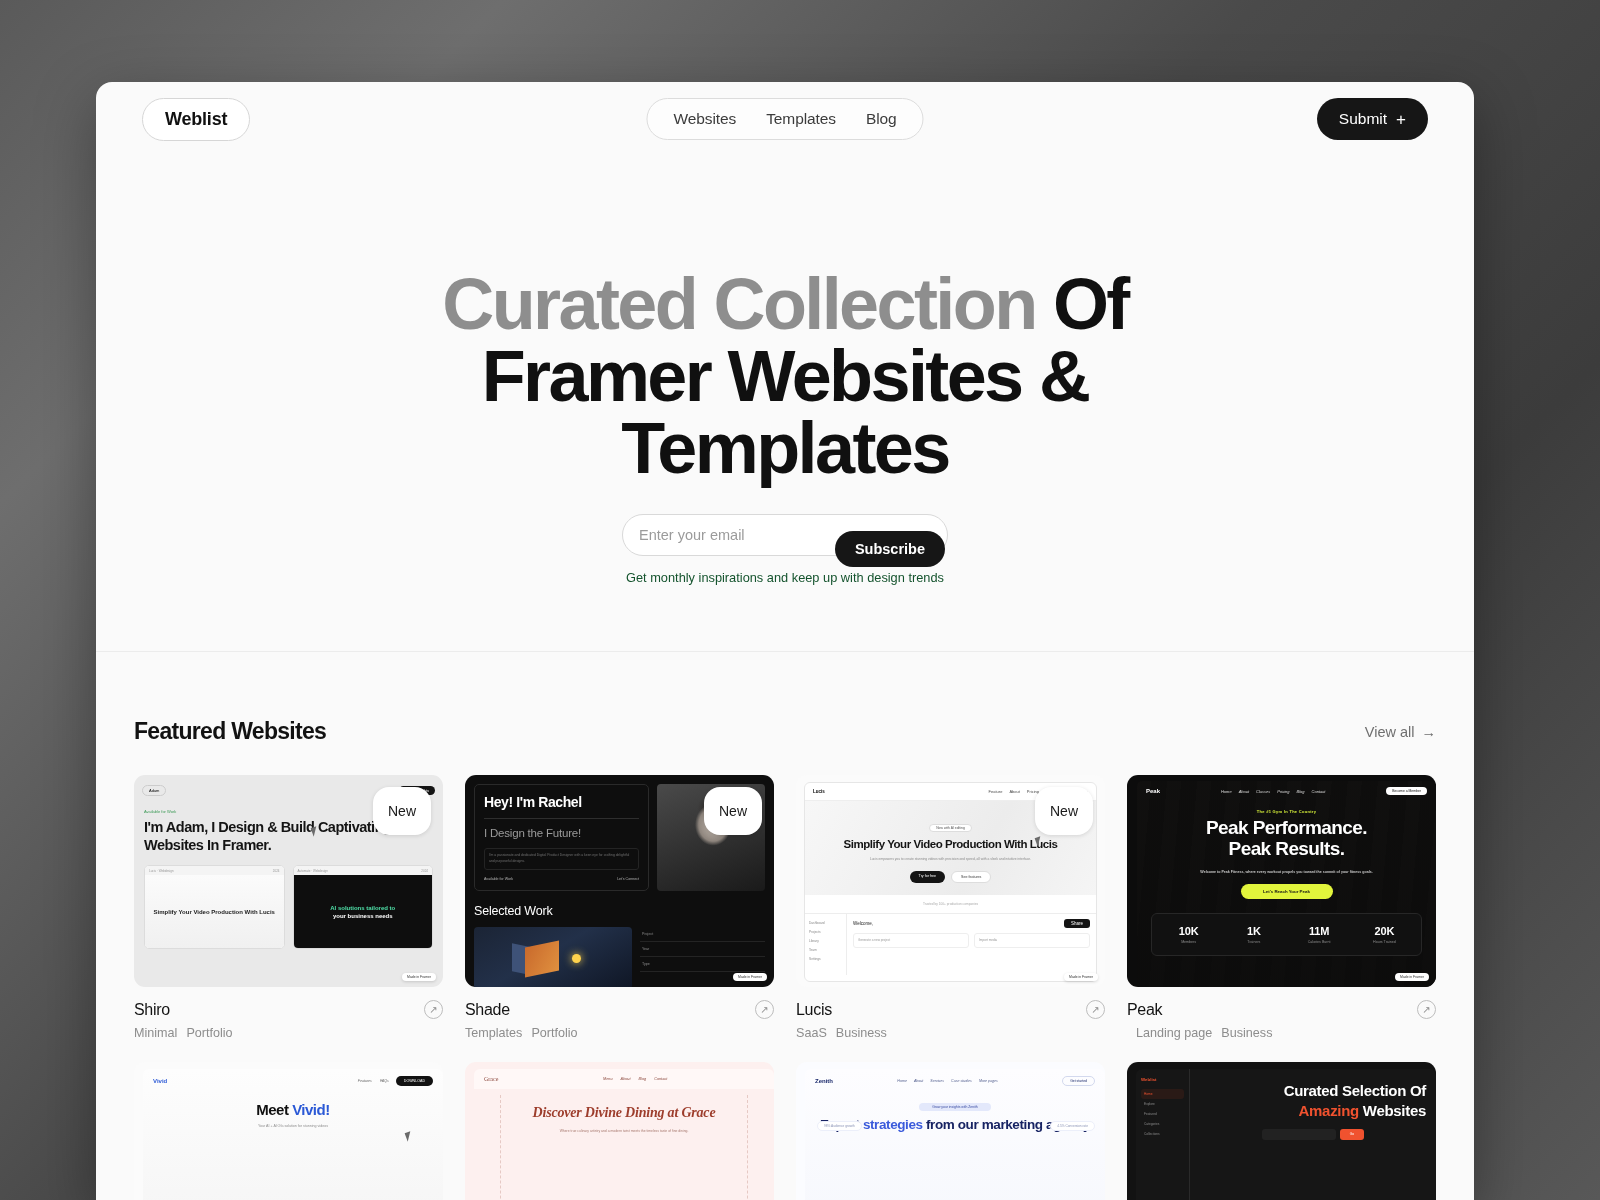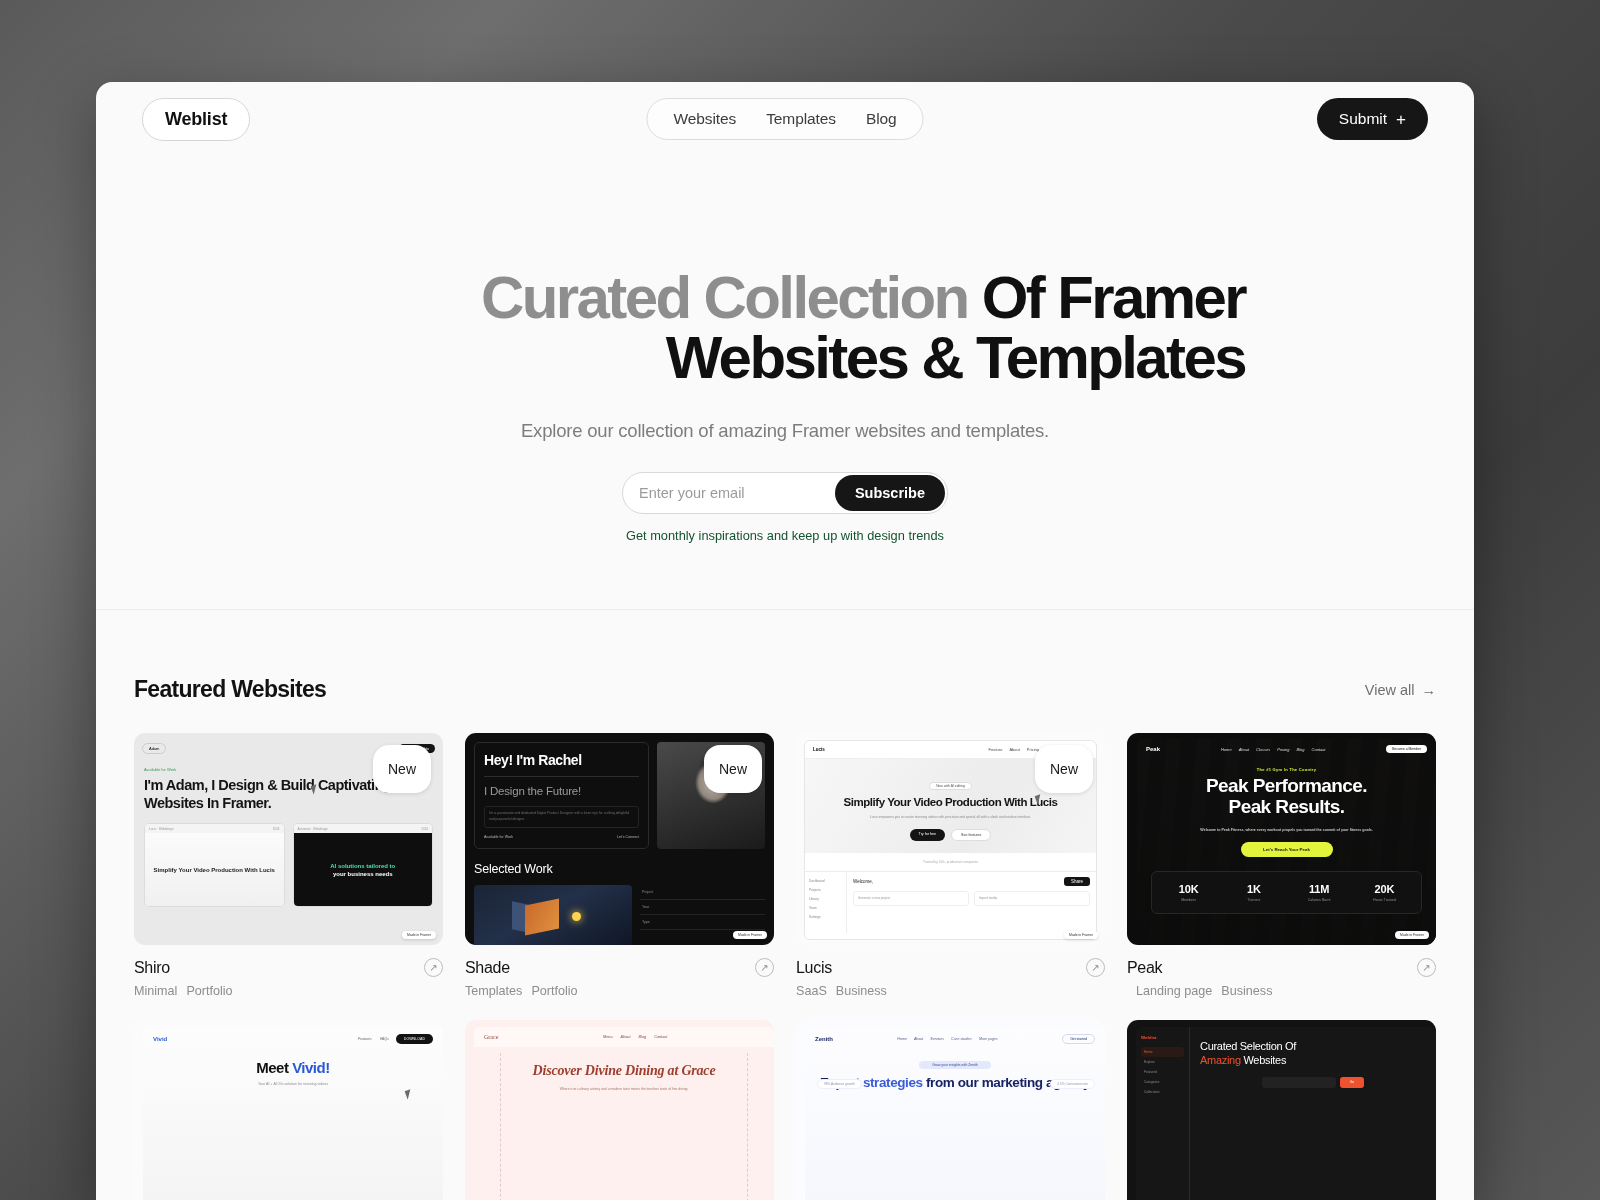--- a/index.html
+++ b/index.html
@@ -71,28 +71,27 @@
   }
   .submit-btn .plus { font-size: 17px; line-height: 1; font-weight: 400; }
 
   
   .hero {
     padding: 112px 0 66px;
     text-align: center;
     border-bottom: 1px solid #ececec;
   }
   .hero h1 {
-    font-size: 60px;
+    font-size: 72px;
     line-height: 1.0;
     letter-spacing: -2.6px;
     color: #101010;
     font-weight: 700;
     max-width: 920px;
     margin: 0 auto;
-    text-align: right;
   }
   .hero h1 .muted { color: #8e8e8e; }
   .hero .sub {
     margin-top: 32px;
     font-size: 18.5px;
     color: #7d7d7d;
     letter-spacing: -.2px;
   }
   .subscribe {
     margin: 30px auto 0;
@@ -105,21 +104,21 @@
     position: relative;
   }
   .subscribe input {
     border: none; outline: none; background: transparent;
     flex: 1; font-size: 14.5px;
     font-family: inherit;
     color: #2b2b2b;
   }
   .subscribe input::placeholder { color: #9b9b9b; }
   .subscribe button {
-    position: absolute; right: 2px; top: 2px;
+    position: absolute; right: 2px; top: 16px;
     height: 36px;
     background: #161616; color: #fff;
     border: none; border-radius: 18px;
     padding: 0 20px;
     font-size: 14.5px; font-weight: 600;
     font-family: inherit;
     cursor: pointer;
   }
   .hero .note {
     margin-top: 14px;
@@ -434,22 +433,22 @@
 
   
   .c-curated { background: #121212; }
   .c-curated .frame5 { position: absolute; inset: 7px 0 0 9px; background: #161616; border-radius: 6px; overflow: hidden; display: flex; }
   .c-curated .sb { width: 54px; border-right: 1px solid #2a2a2a; padding: 8px 5px; }
   .c-curated .sb .lg { font-size: 4.4px; color: #f0522f; font-weight: 700; margin-bottom: 7px; }
   .c-curated .sb .it { font-size: 3.2px; color: #8a8a8a; padding: 3px 3px; border-radius: 3px; }
   .c-curated .sb .it.active { background: #2a1a16; color: #f0522f; }
   .c-curated .mn { flex: 1; padding: 12px 10px 0; }
   .c-curated h3 {
-    text-align: left; color: #fff; font-size: 11px;
-    font-weight: 400; line-height: 1.3; letter-spacing: -.3px;
+    text-align: right; color: #fff; font-size: 15px;
+    font-weight: 700; line-height: 1.3; letter-spacing: -.3px;
   }
   .c-curated h3 .or { color: #f0522f; }
   .c-curated .srch { display: flex; justify-content: center; gap: 4px; margin-top: 9px; }
   .c-curated .srch .inp { width: 74px; height: 11px; background: #222; border-radius: 3px; }
   .c-curated .srch .gb { background: #f0522f; color: #fff; font-size: 3.4px; border-radius: 3px; padding: 3px 10px; }
 </style>
 </head>
 <body>
 
 <div class="window">
@@ -464,21 +463,20 @@
     </nav>
 
     <button class="submit-btn">
       <span>Submit</span>
       <span class="plus">+</span>
     </button>
   </div>
 
   <section class="hero">
     <h1><span class="muted">Curated Collection </span><span>Of Framer Websites &amp; Templates</span></h1>
-    <p class="sub">Explore our collection of amazing Framer websites and templates.</p>
 
     <form class="subscribe">
       <input type="text" placeholder="Enter your email" style="">
       <button>Subscribe</button>
     </form>
     <p class="note">Get monthly inspirations and keep up with design trends</p>
   </section>
 
   <section class="featured">
     <div class="feat-head">

